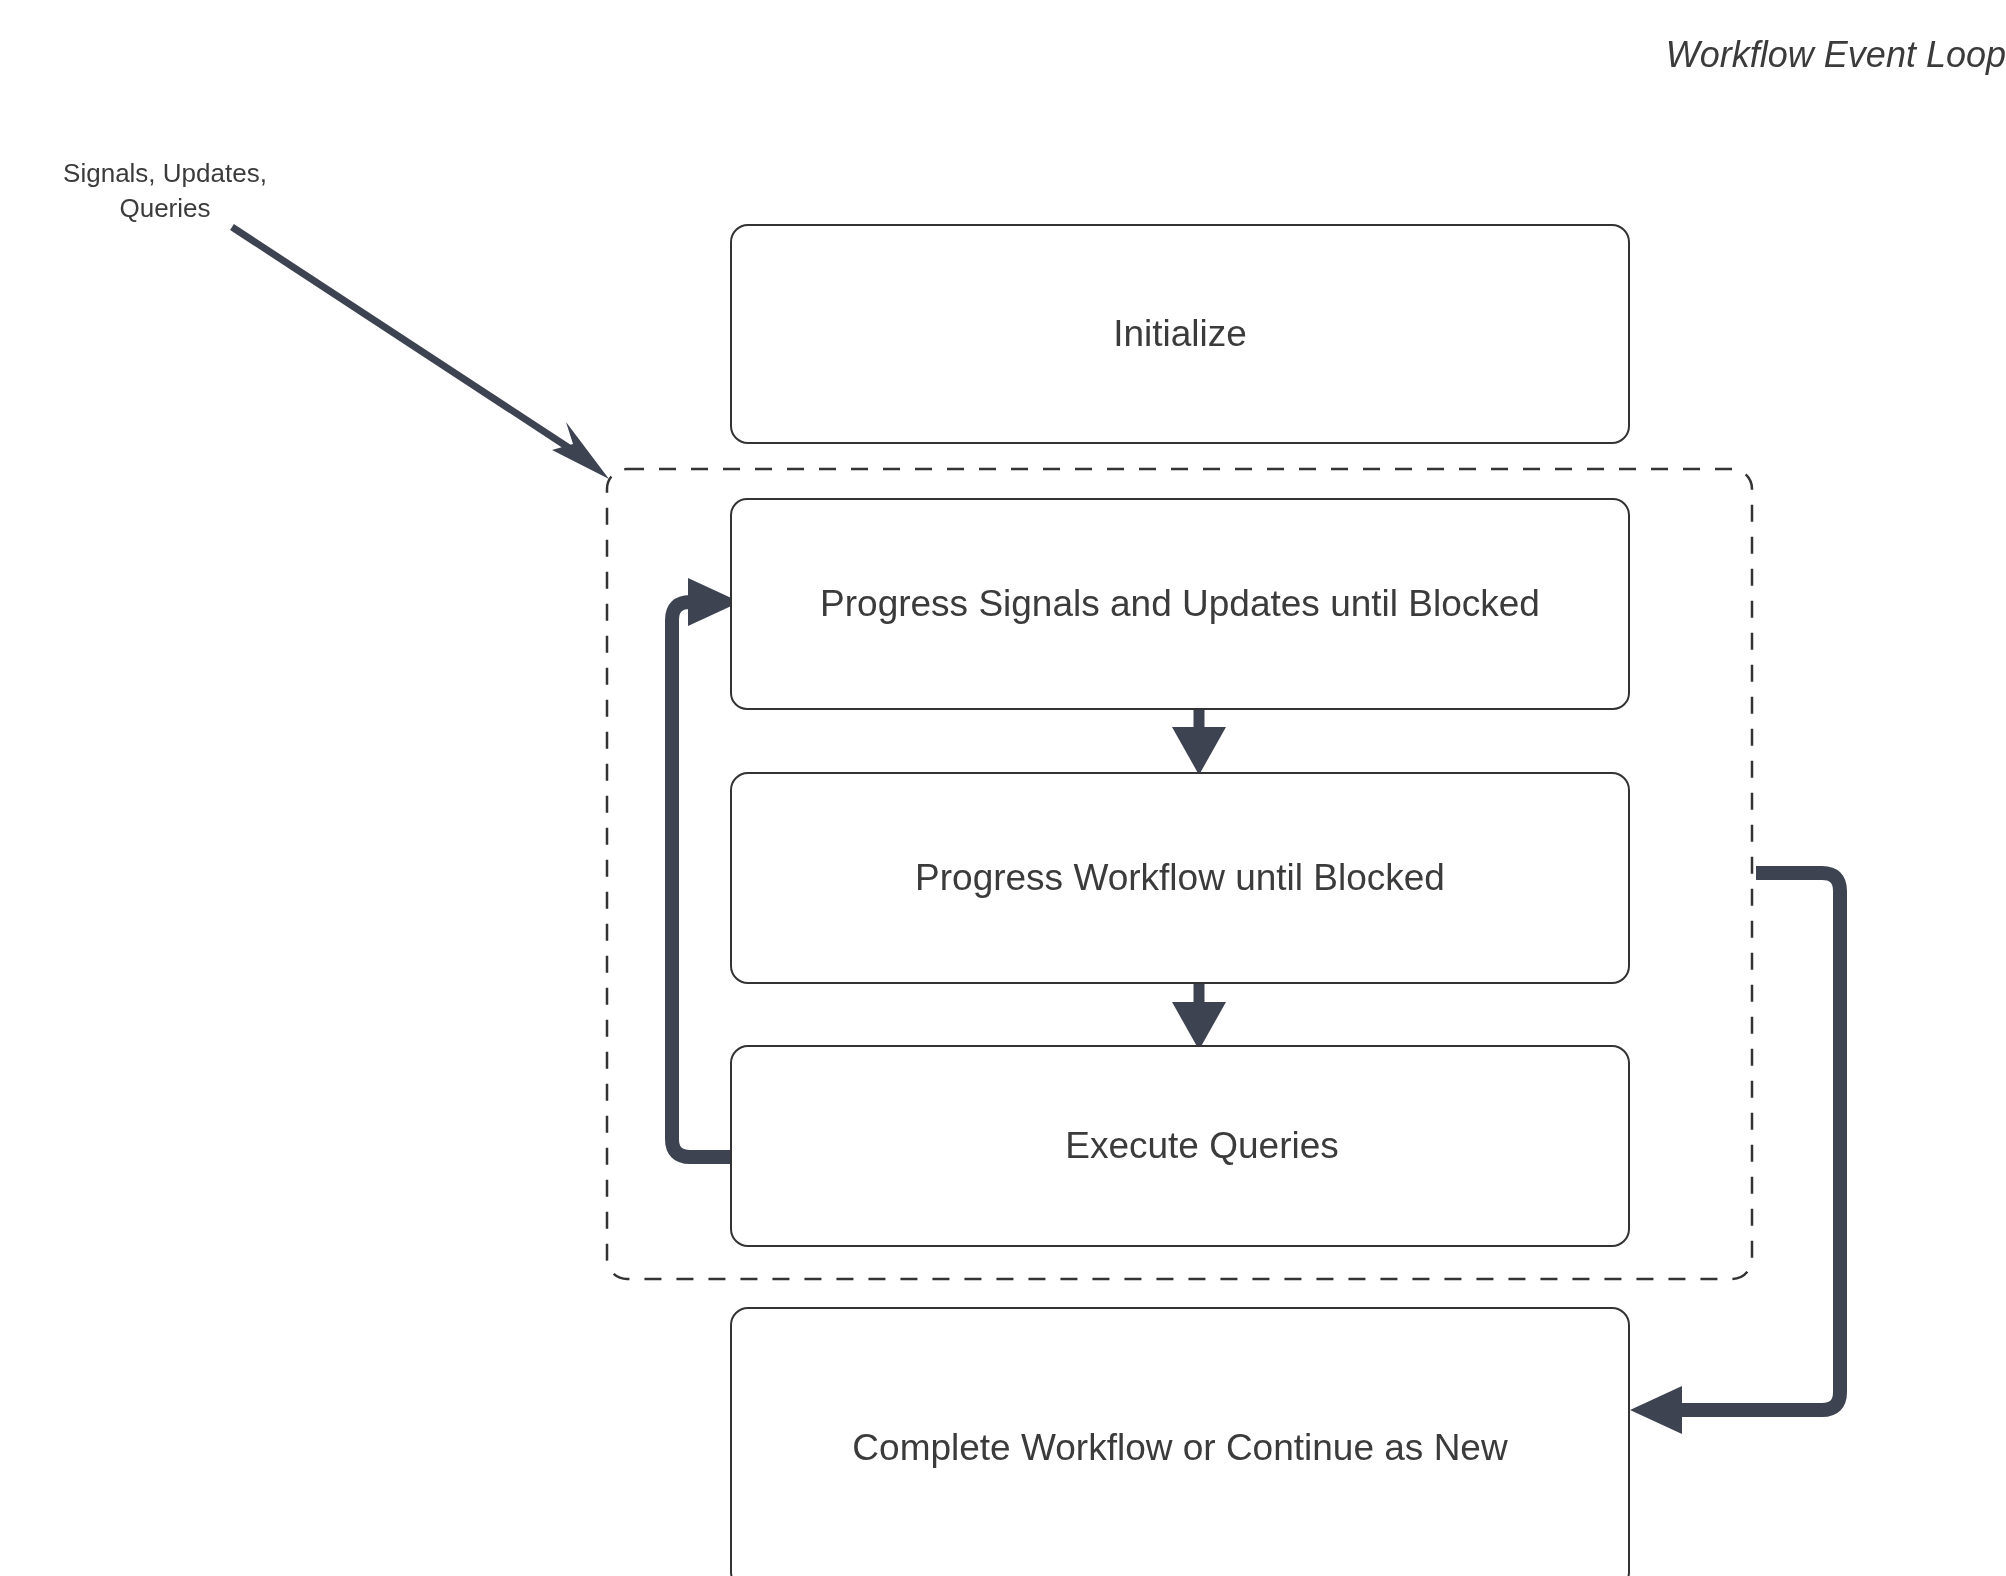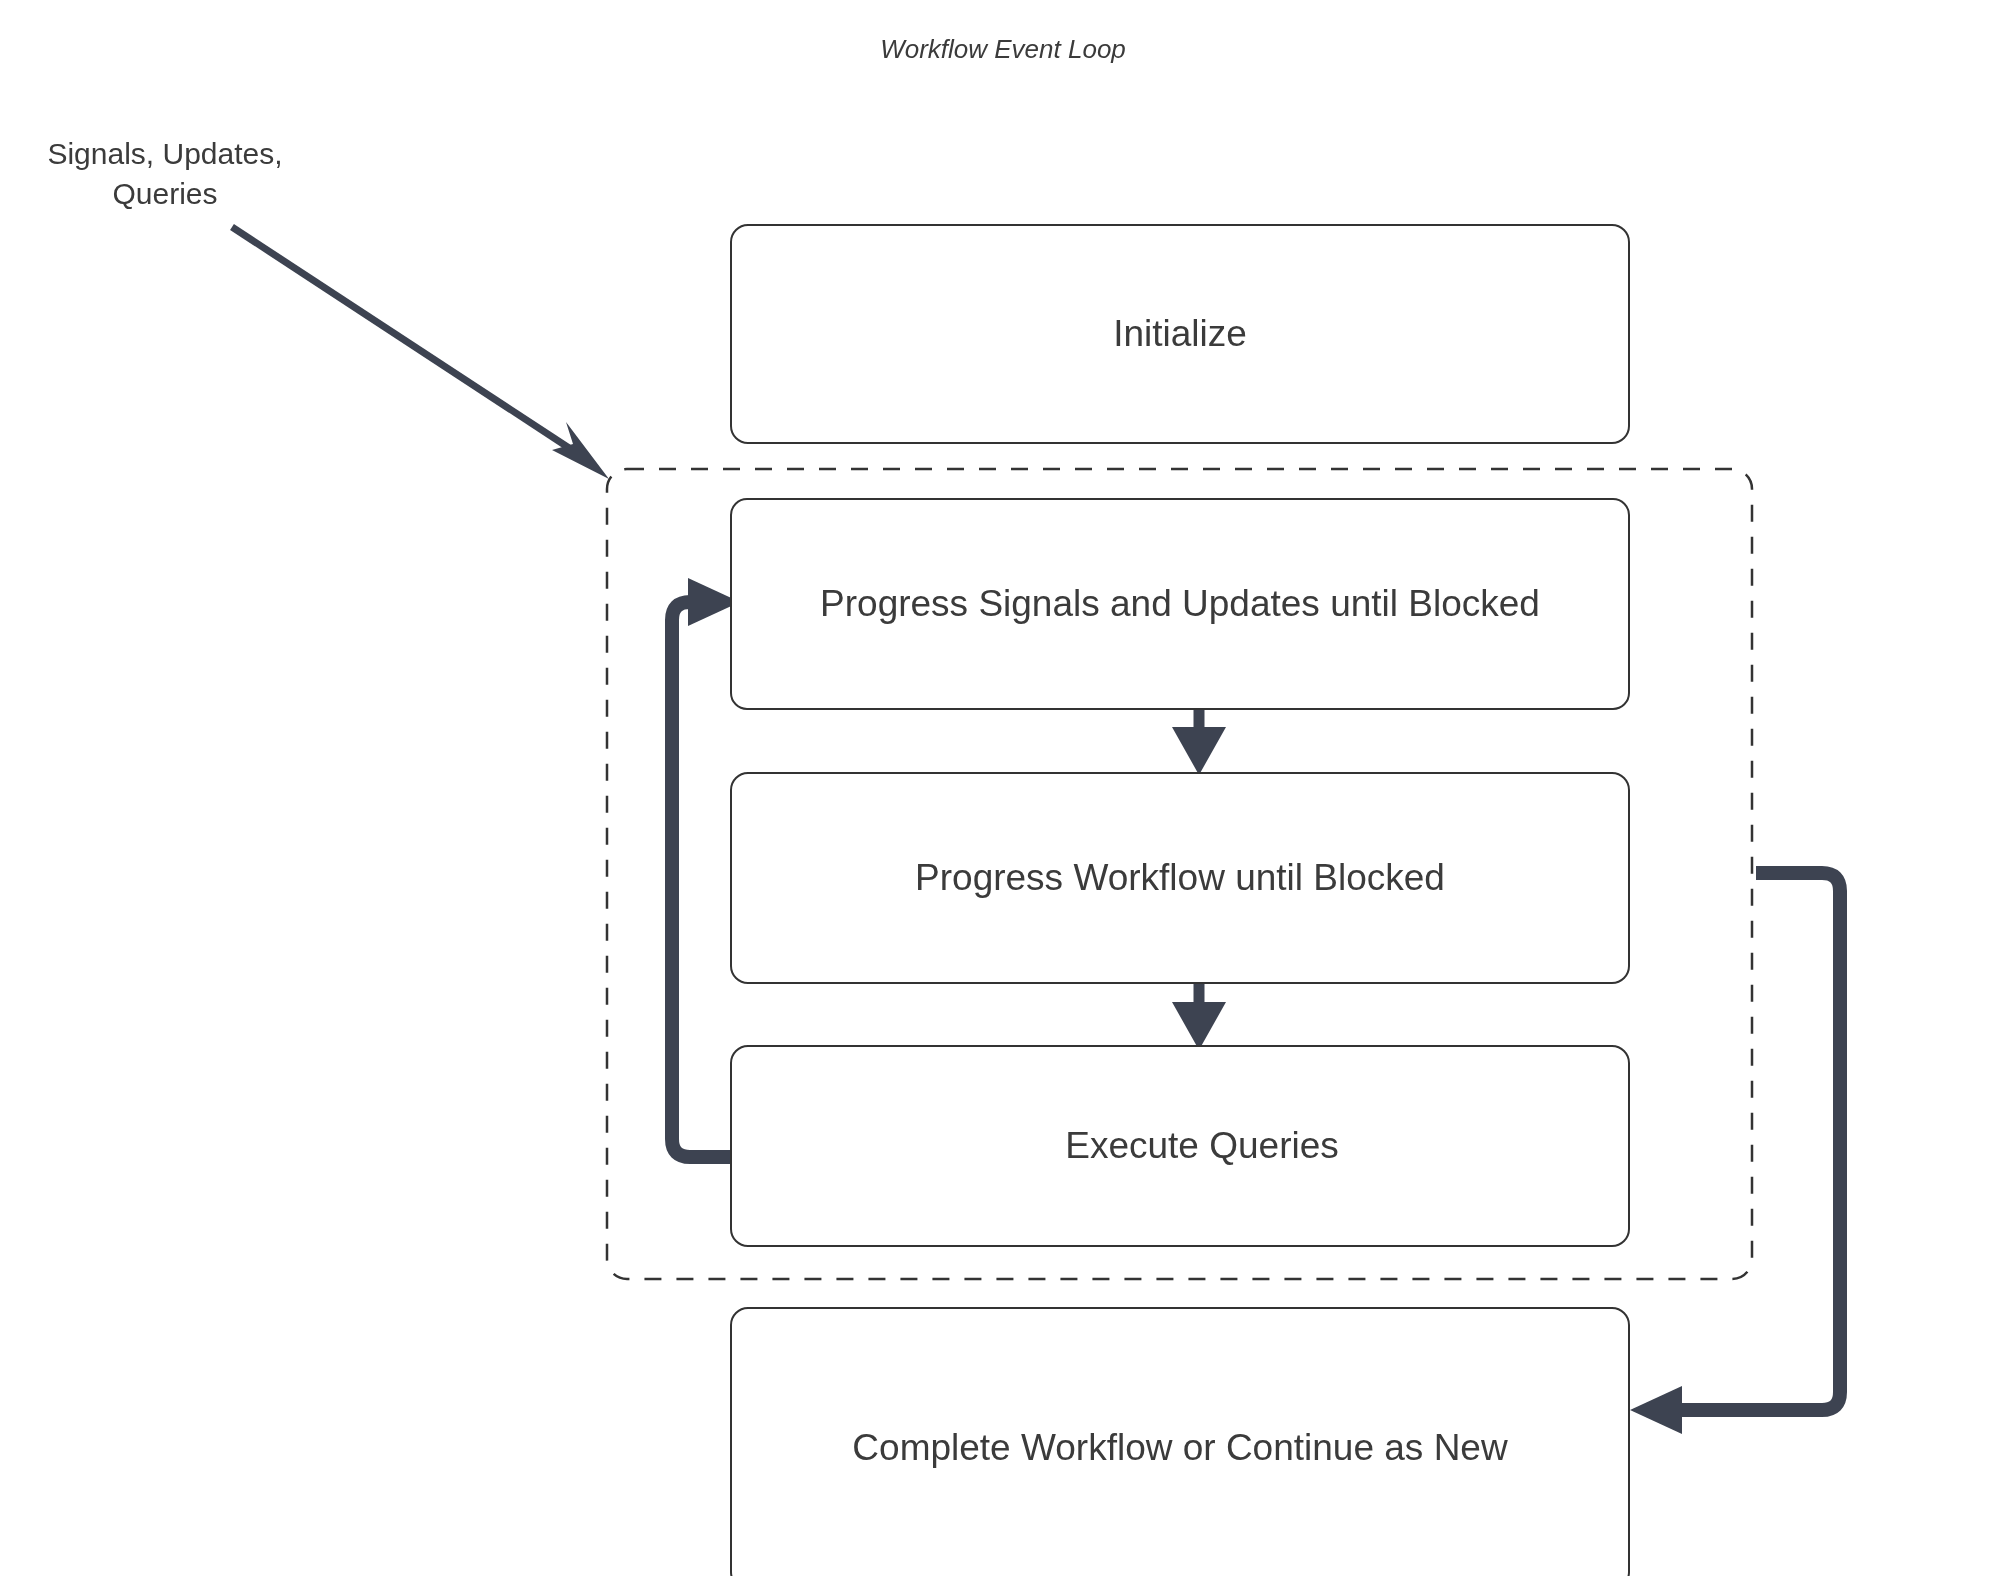--- a/index.html
+++ b/index.html
@@ -33,35 +33,35 @@
     justify-content: center;
     color: #3b3b3b;
     font-size: 37px;
     line-height: 1.3;
     text-align: center;
     z-index: 3;
   }
   .title-text {
     position: absolute;
     width: 100%;
-    text-align: center;
+    text-align: right;
     top: 34px;
     left: 0;
-    font-size: 26px;
+    font-size: 36px;
     font-style: italic;
     color: #3b3b3b;
     z-index: 4;
   }
   .edge-label {
     position: absolute;
     left: 20px;
-    top: 134px;
+    top: 156px;
     width: 290px;
     text-align: center;
-    font-size: 30px;
+    font-size: 26px;
     line-height: 1.33;
     color: #3b3b3b;
     white-space: pre-line;
     z-index: 4;
   }
 </style>
 </head>
 <body>
 
 <div id="stage">

